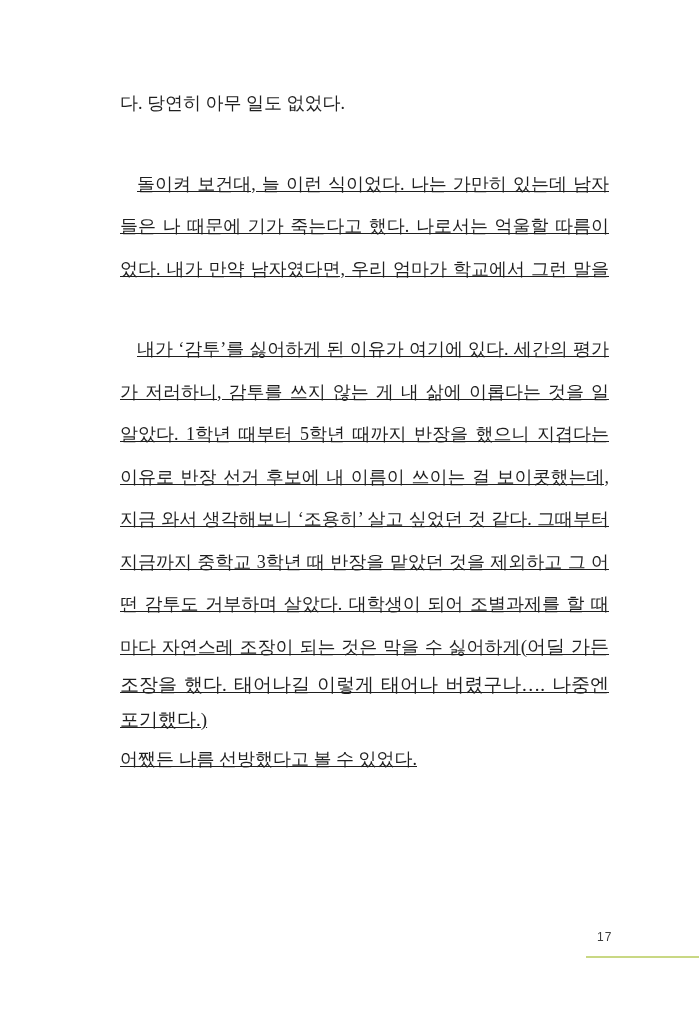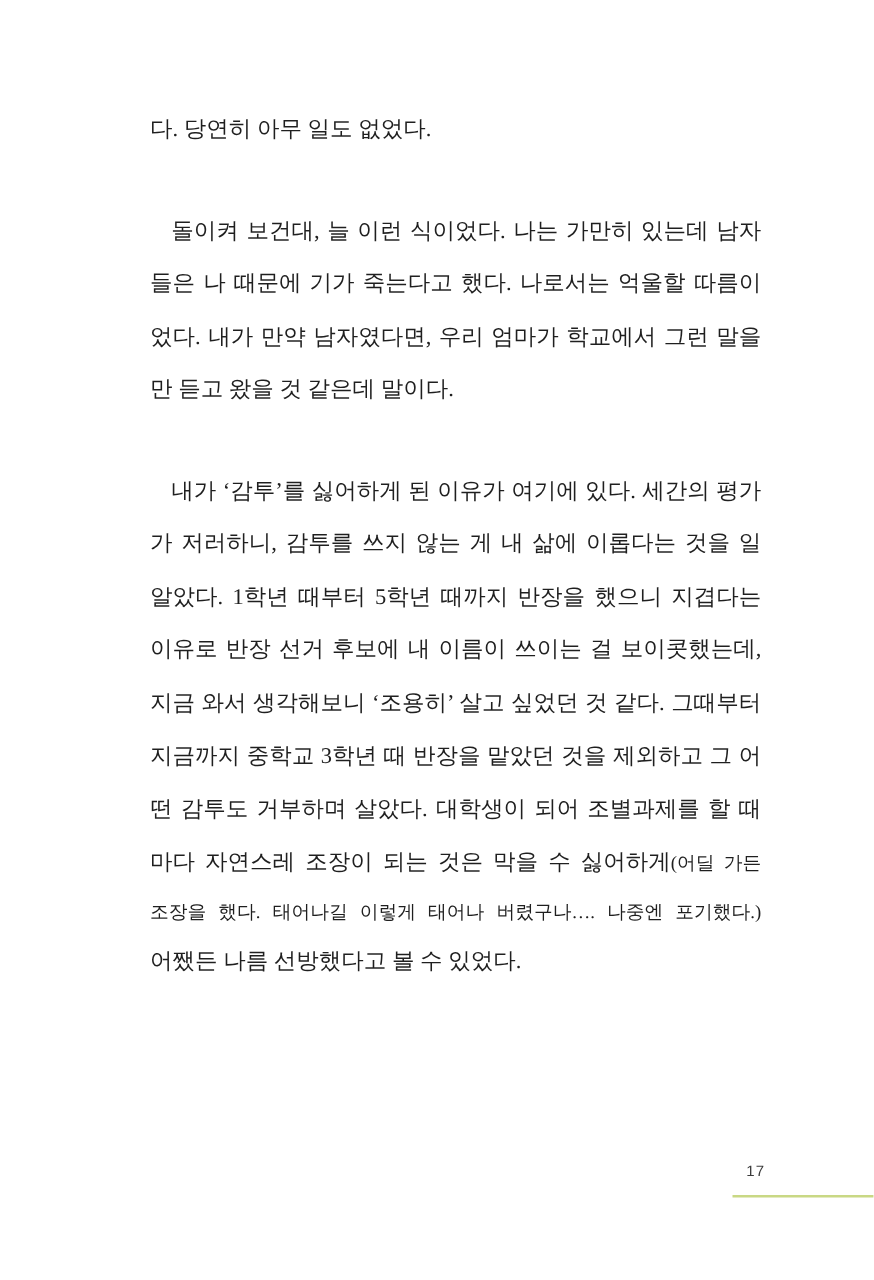--- a/index.html
+++ b/index.html
@@ -13,31 +13,31 @@
     color: #1f1f1f;
   }
   .body-text {
     position: absolute;
     left: 120px;
     top: 82px;
     width: 489px;
     font-size: 18px;
   }
   .para { margin: 0; }
-  .para + .para { margin-top: 38px; }
+  .para + .para { margin-top: 38px; text-decoration: underline; }
   .line {
     line-height: 42.5px;
     text-align: justify;
     text-align-last: justify;
     white-space: normal;
   }
   .line.last { text-align: center; text-align-last: left; }
   .line.indent { text-indent: 17px; }
   .line.small-line { line-height: 34px; font-size: 15px; }
-  .run.small { font-size: 15px; margin-top: 32px; }
+  .run.small { font-size: 19px; margin-top: 32px; }
   .page-number {
     position: absolute;
     left: 597px;
     top: 930px;
     font-family: "Liberation Sans", "DejaVu Sans", sans-serif;
     font-size: 12px;
     color: #3c3c3c;
     letter-spacing: 1px;
   }
   .footer-rule {
@@ -53,21 +53,20 @@
 
 <div class="page">
   <main class="body-text" id="paragraphs" style="color: rgb(31, 31, 31);">
       <div class="para">
         <div class="line last"><span class="run">다. 당연히 아무 일도 없었다.</span></div>
       </div>
       <div class="para">
         <div class="line indent"><span class="run">돌이켜 보건대, 늘 이런 식이었다. 나는 가만히 있는데 남자</span></div>
         <div class="line"><span class="run">들은 나 때문에 기가 죽는다고 했다. 나로서는 억울할 따름이</span></div>
         <div class="line"><span class="run">었다. 내가 만약 남자였다면, 우리 엄마가 학교에서 그런 말을</span></div>
-        <div class="line last"><span class="run">만 듣고 왔을 것 같은데 말이다.</span></div>
       </div>
       <div class="para">
         <div class="line indent"><span class="run">내가 ‘감투’를 싫어하게 된 이유가 여기에 있다. 세간의 평가</span></div>
         <div class="line"><span class="run">가 저러하니, 감투를 쓰지 않는 게 내 삶에 이롭다는 것을 일</span></div>
         <div class="line"><span class="run">알았다. 1학년 때부터 5학년 때까지 반장을 했으니 지겹다는</span></div>
         <div class="line"><span class="run">이유로 반장 선거 후보에 내 이름이 쓰이는 걸 보이콧했는데,</span></div>
         <div class="line"><span class="run">지금 와서 생각해보니 ‘조용히’ 살고 싶었던 것 같다. 그때부터</span></div>
         <div class="line"><span class="run">지금까지 중학교 3학년 때 반장을 맡았던 것을 제외하고 그 어</span></div>
         <div class="line"><span class="run">떤 감투도 거부하며 살았다. 대학생이 되어 조별과제를 할 때</span></div>
         <div class="line"><span class="run">마다 자연스레 조장이 되는 것은 막을 수 싫어하게</span><span class="run small">(어딜 가든</span></div>

